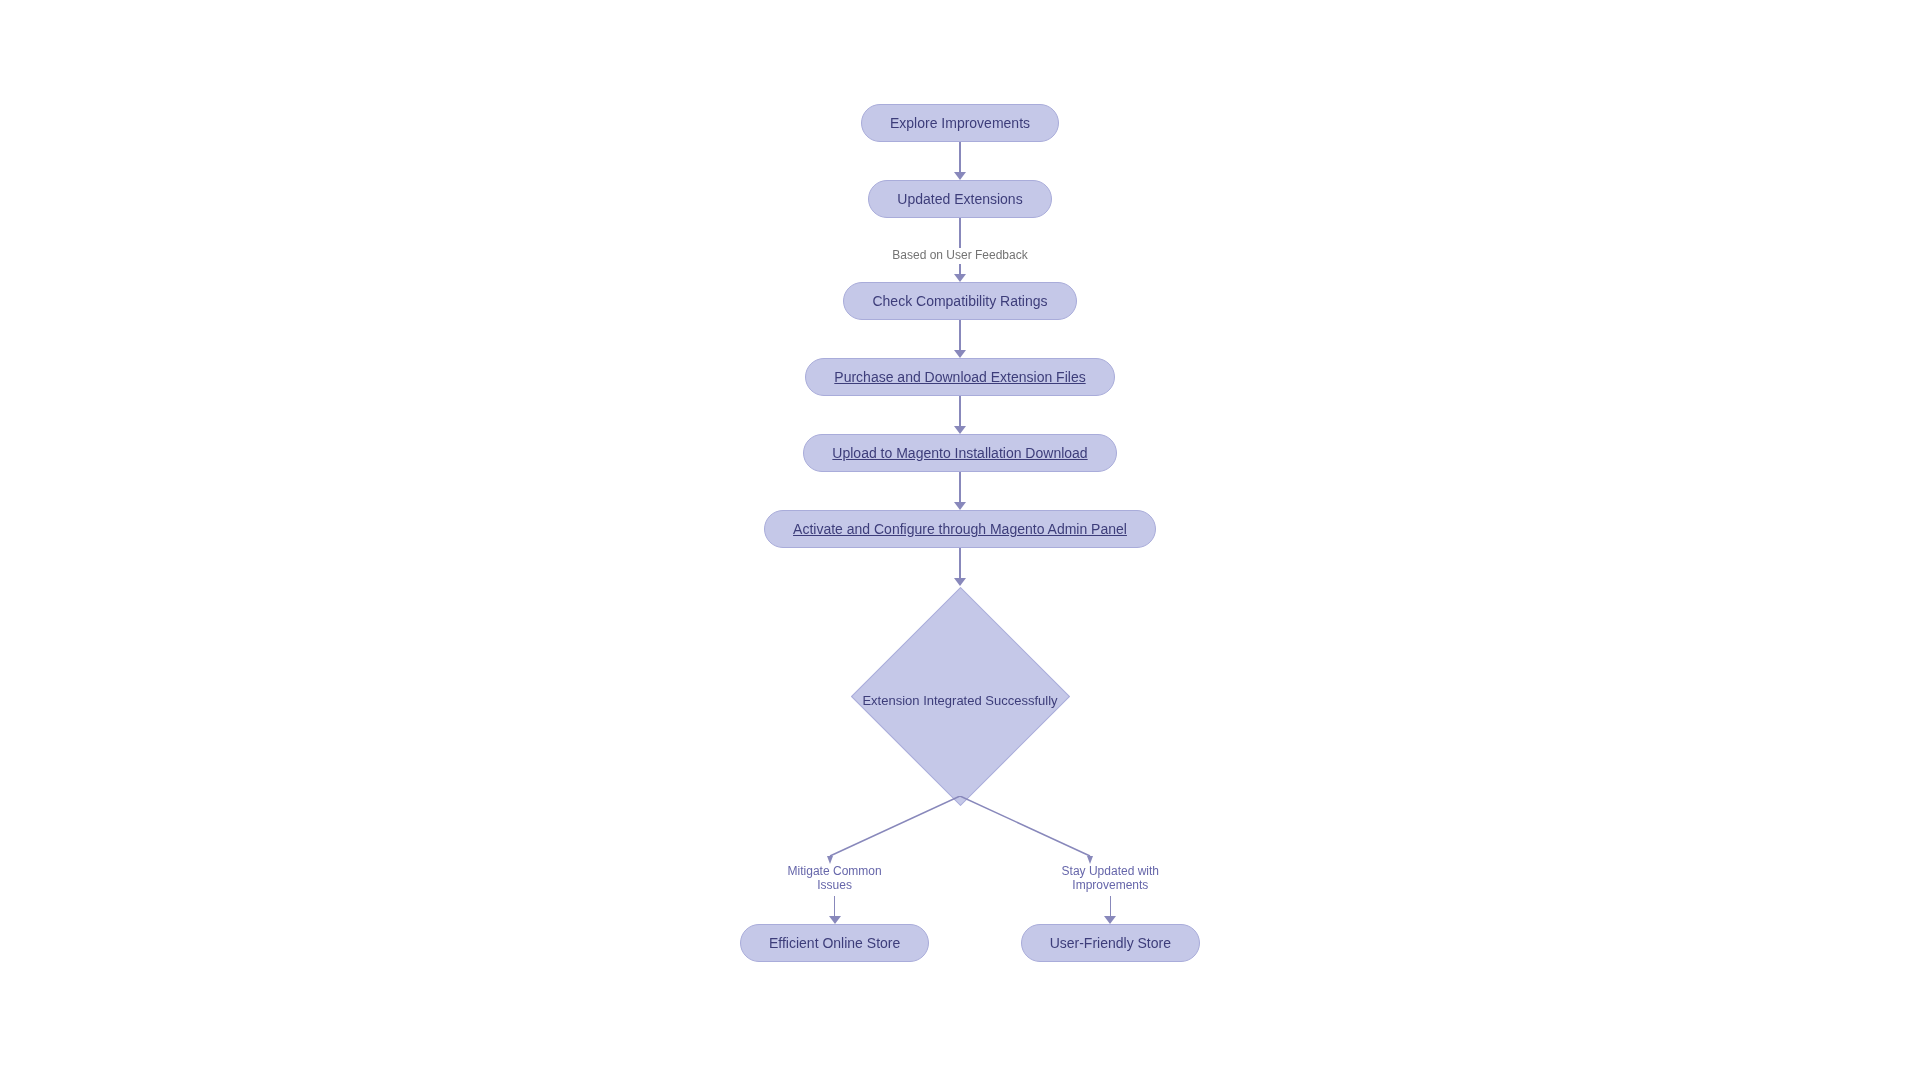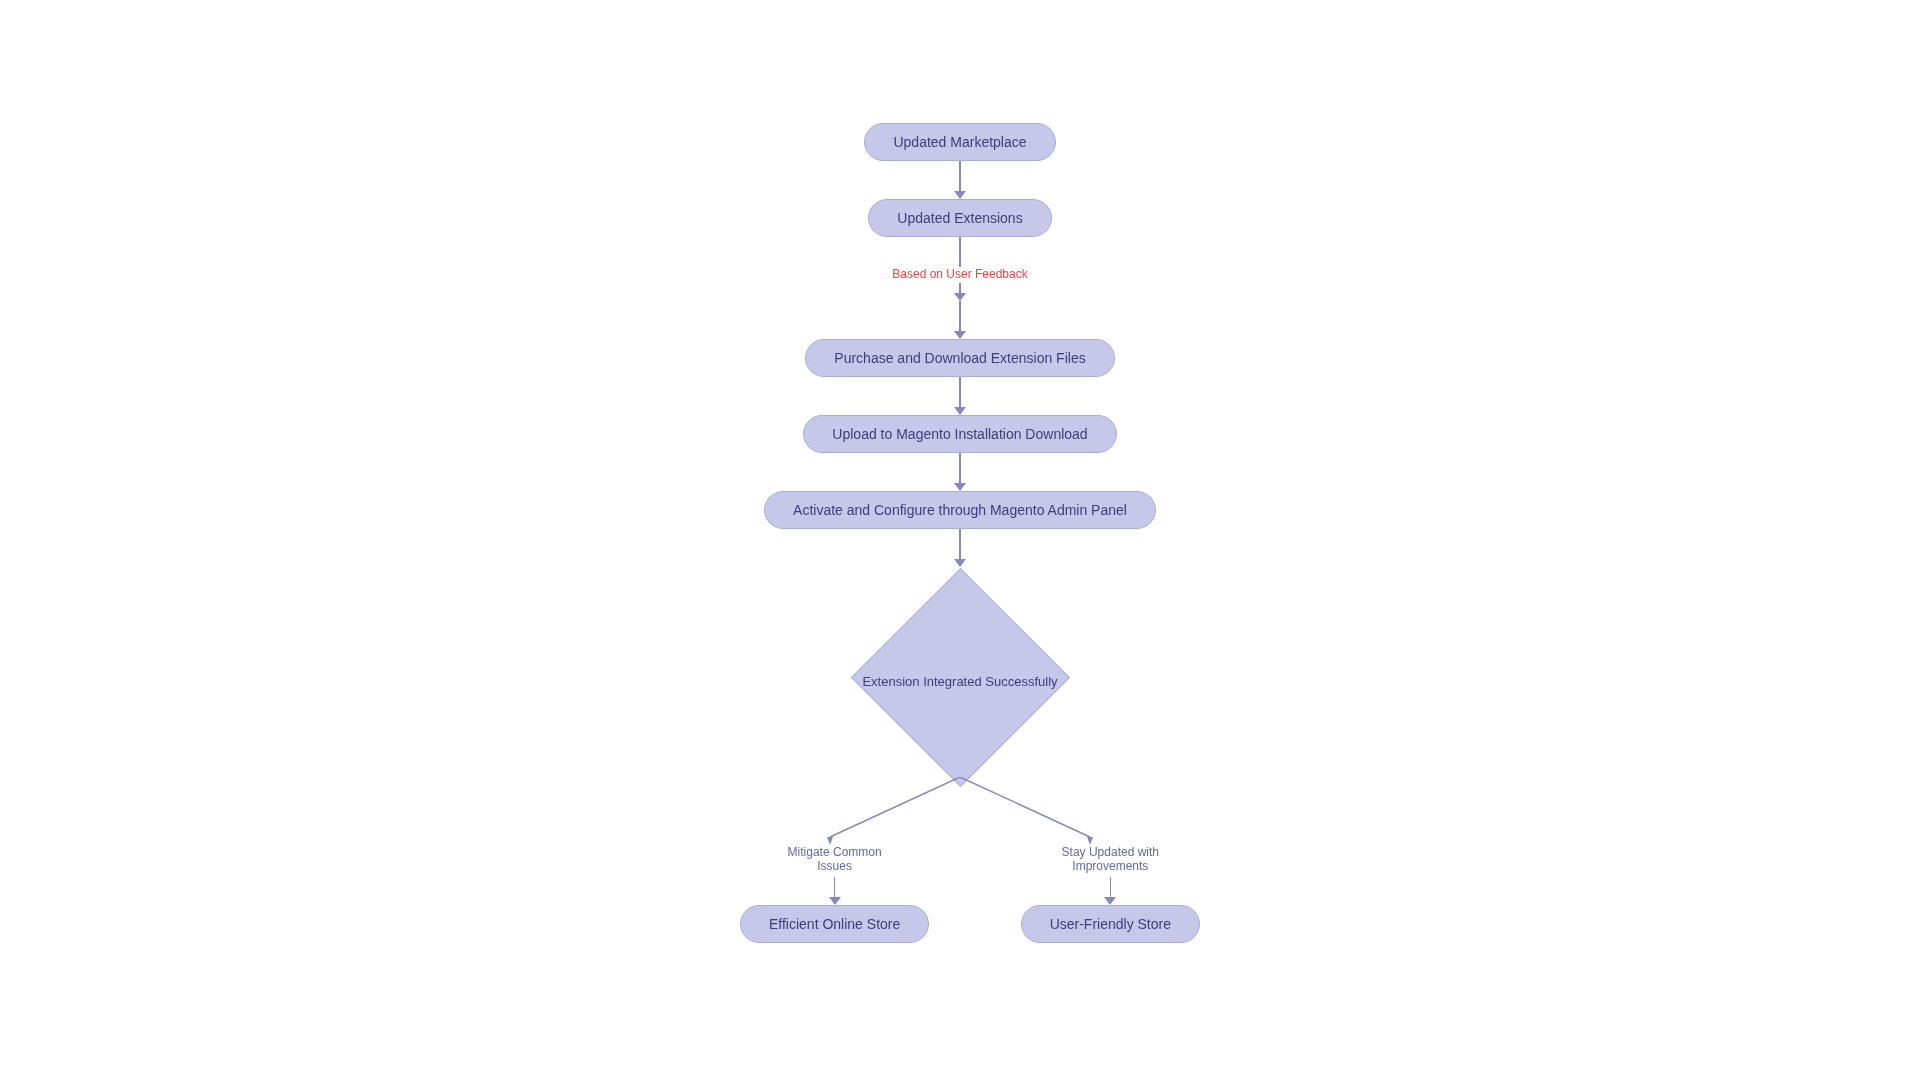--- a/index.html
+++ b/index.html
@@ -31,41 +31,42 @@
       border: 1.5px solid #a9acda;
     }
     .node-pill-wide {
       background: #c5c8e8;
       border-radius: 50px;
       padding: 10px 28px;
       color: #3d3d7a;
       font-size: 14px;
       text-align: center;
       border: 1.5px solid #a9acda;
+      text-decoration: underline;
     }
     .arrow {
       display: flex;
       flex-direction: column;
       align-items: center;
     }
     .arrow-line {
       width: 1.5px;
       background: #8888bb;
       height: 30px;
     }
     .arrow-head {
       width: 0;
       height: 0;
       border-left: 6px solid transparent;
       border-right: 6px solid transparent;
       border-top: 8px solid #8888bb;
     }
     .annotation {
       font-size: 12px;
-      color: #ef4444;
+      color: #737373;
       margin-bottom: 2px;
       text-align: center;
     }
     .diamond-container {
       position: relative;
       width: 220px;
       height: 220px;
       display: flex;
       align-items: center;
       justify-content: center;
@@ -104,38 +105,39 @@
       width: 1.5px;
       background: #8888bb;
       height: 20px;
     }
   </style>
 </head>
 <body>
 
 <div class="diagram-container">
 
-  <div class="node-pill">Updated Marketplace</div>
+  <div class="node-pill">Explore Improvements</div>
 
   <div class="arrow">
     <div class="arrow-line"></div>
     <div class="arrow-head"></div>
   </div>
 
   <div class="node-pill">Updated Extensions</div>
 
   <div class="arrow">
     <div class="arrow-line"></div>
   </div>
   <div class="annotation">Based on User Feedback</div>
   <div class="arrow">
     <div class="arrow-line" style="height:10px;"></div>
     <div class="arrow-head"></div>
   </div>
 
+  <div class="node-pill">Check Compatibility Ratings</div>
 
   <div class="arrow">
     <div class="arrow-line"></div>
     <div class="arrow-head"></div>
   </div>
 
   <div class="node-pill-wide">Purchase and Download Extension Files</div>
 
   <div class="arrow">
     <div class="arrow-line"></div>

